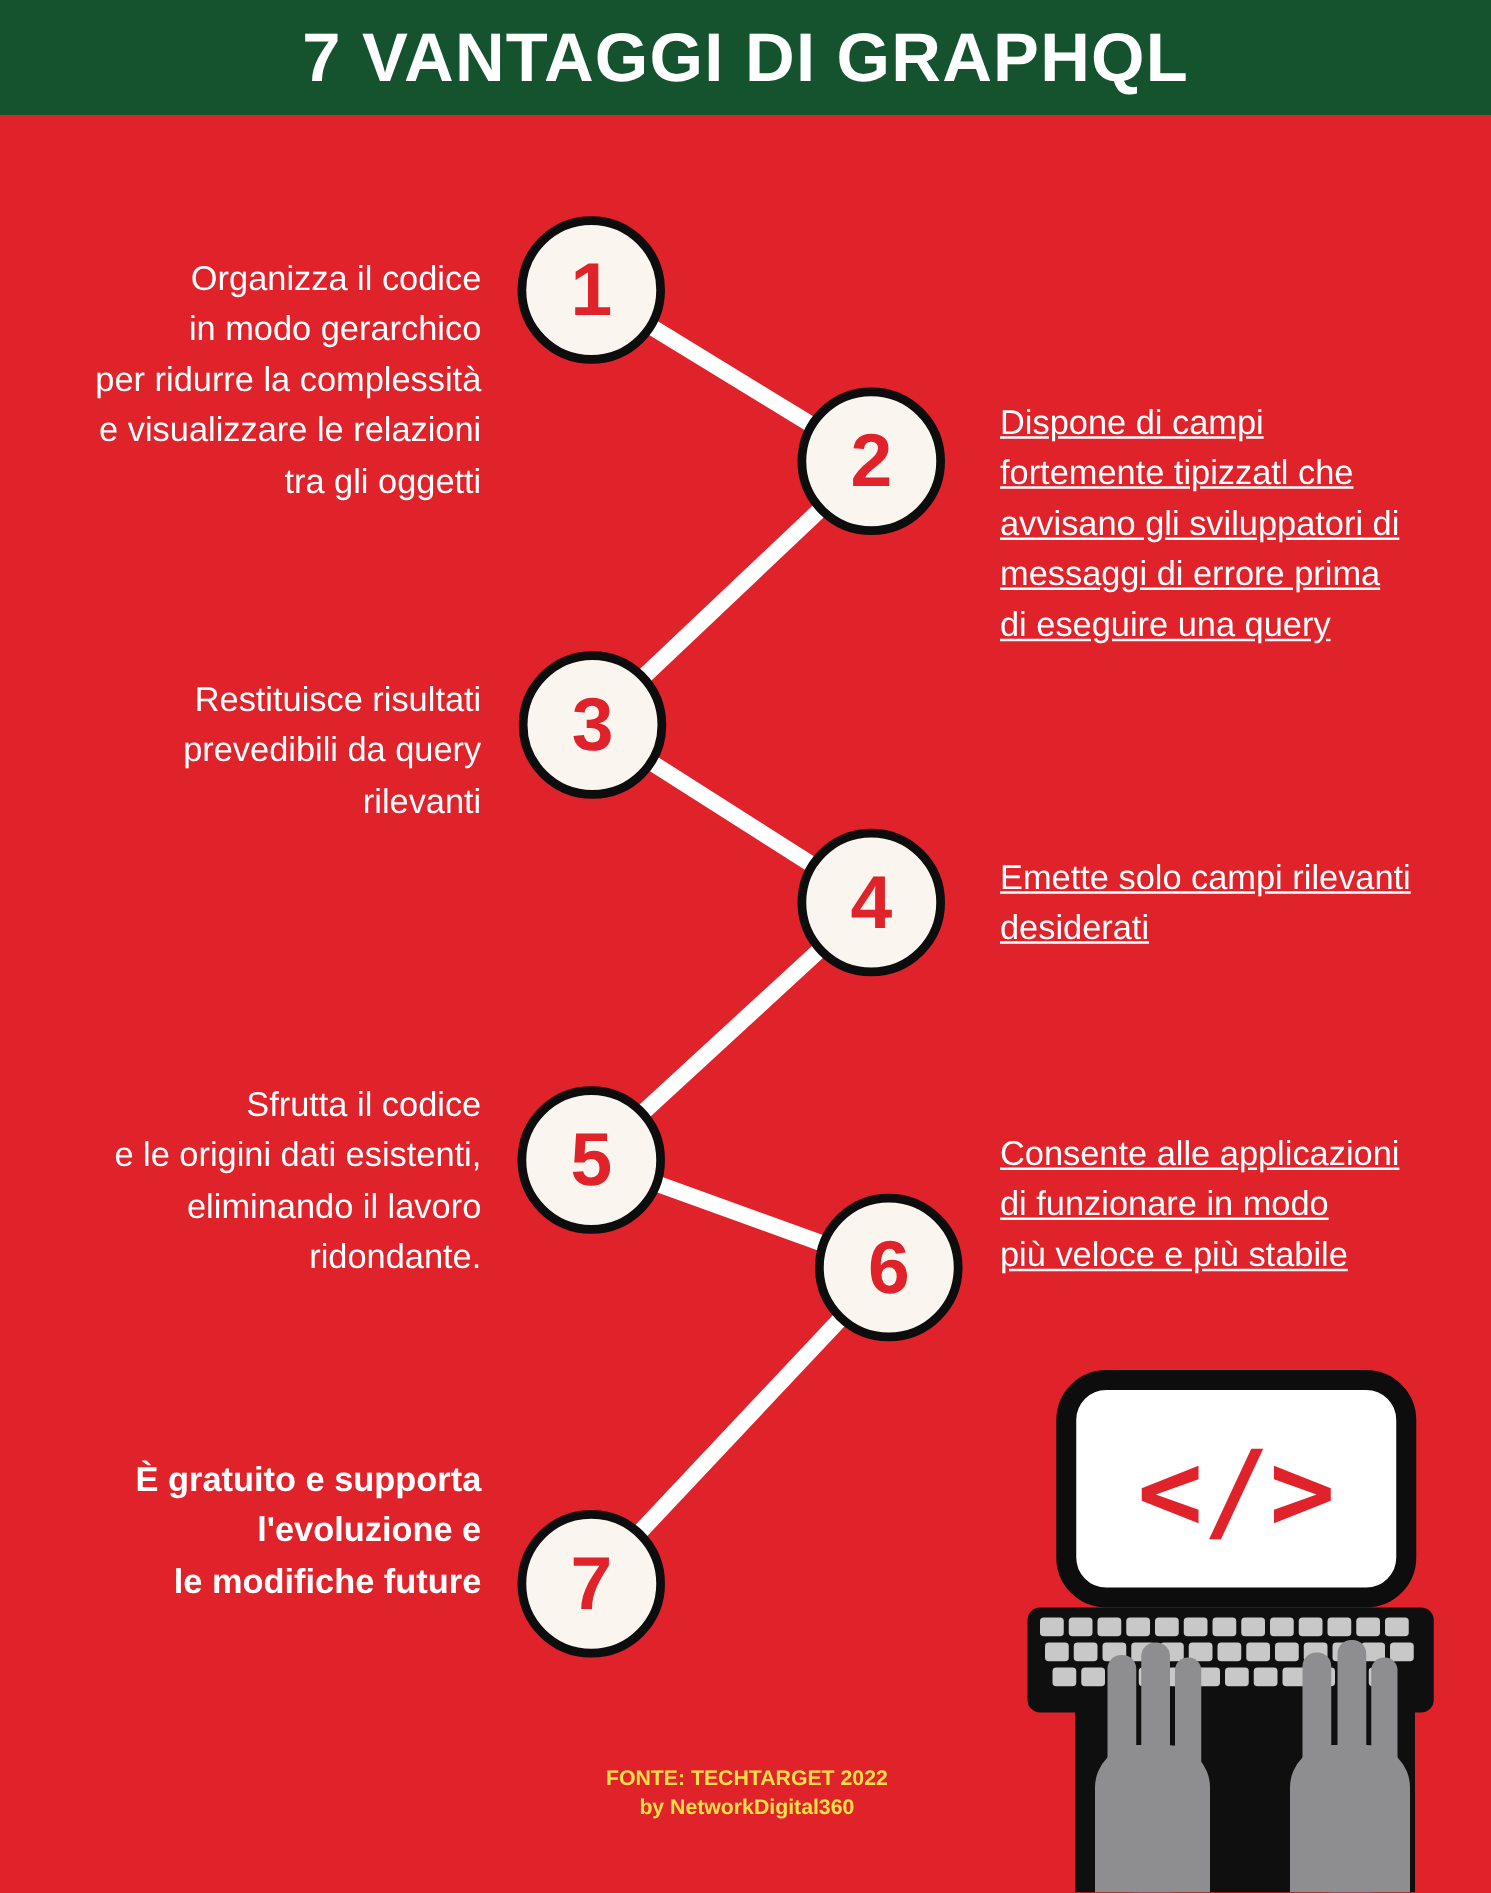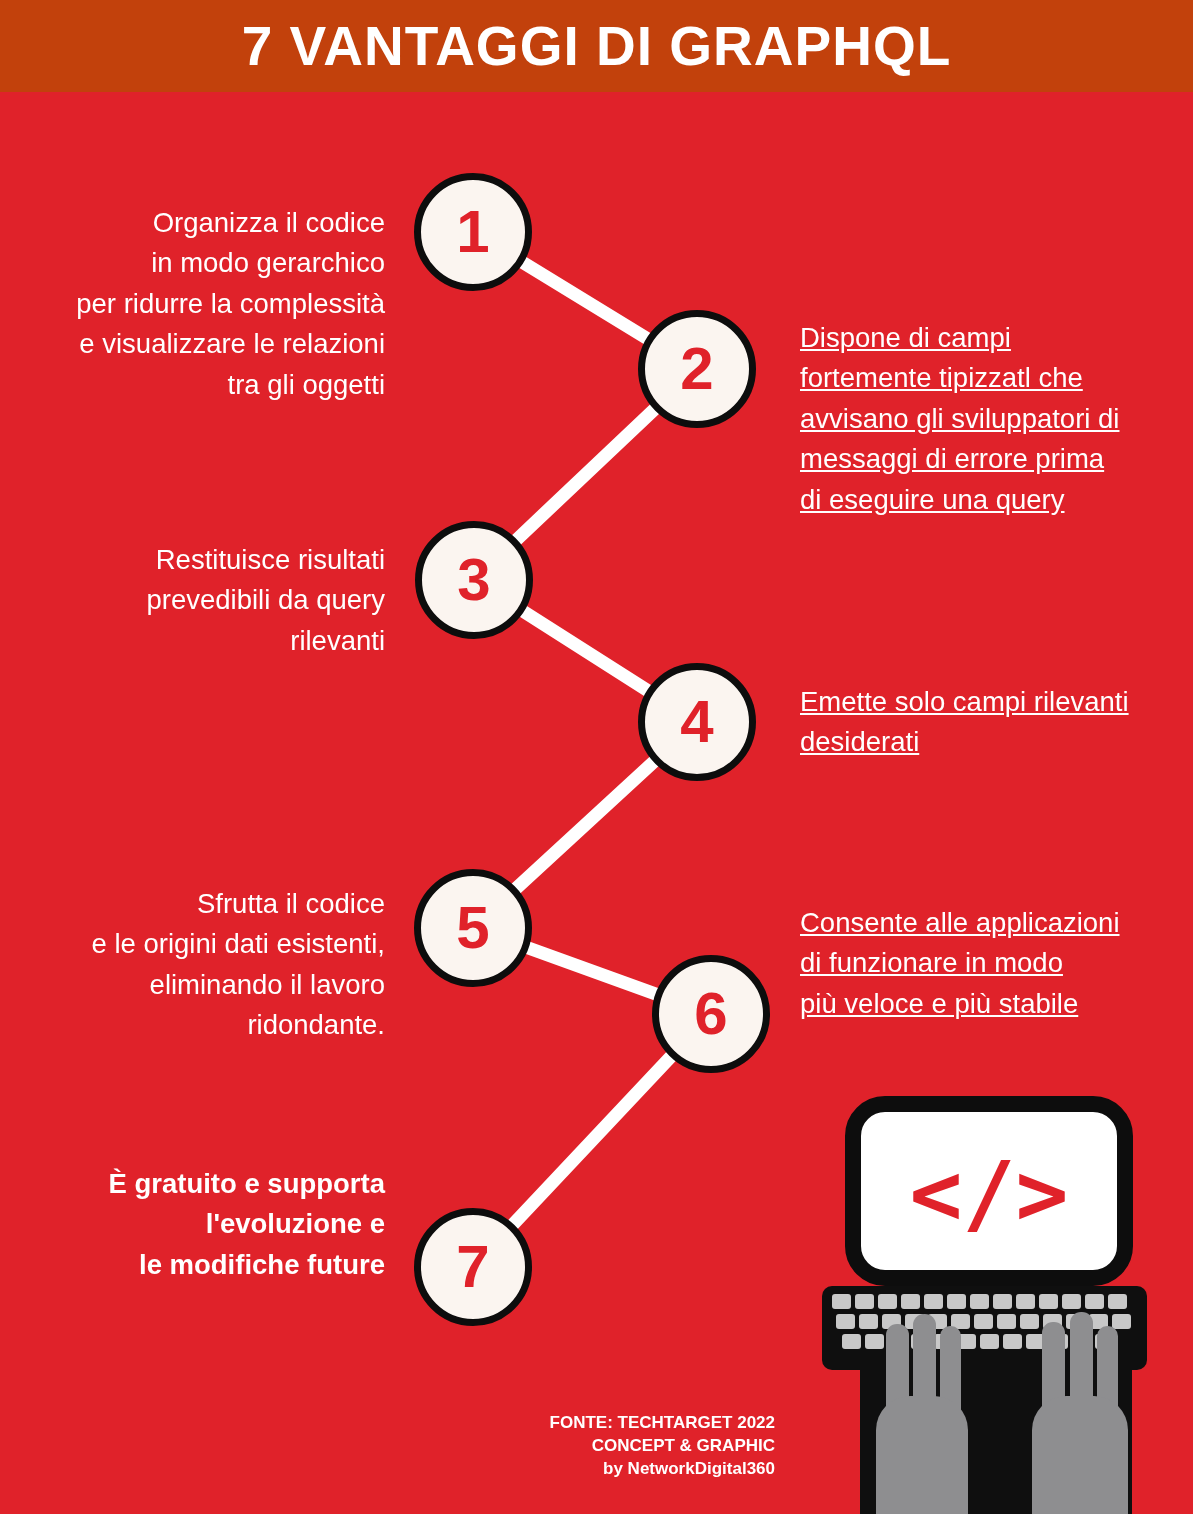--- a/index.html
+++ b/index.html
@@ -5,21 +5,21 @@
   * { margin:0; padding:0; box-sizing:border-box; }
   html,body { width:1193px; height:1514px; }
   body {
     position:relative;
     background:#E0222A;
     font-family:"Liberation Sans", sans-serif;
     overflow:hidden;
   }
   .header {
     position:absolute; top:0; left:0; width:1193px; height:92px;
-    background:#c2410c;
+    background:#14532d;
     display:flex; align-items:center; justify-content:center;
   }
   .header h1 {
     color:#ffffff; font-size:55px; font-weight:bold; letter-spacing:1px;
   }
   .zigzag { position:absolute; top:0; left:0; }
   .circle {
     position:absolute; width:118px; height:118px;
     background:#FBF5F0; border:7px solid #0d0d0d; border-radius:50%;
     display:flex; align-items:center; justify-content:center;
@@ -39,26 +39,26 @@
   .c3 { left:415px; top:521px; }
   .c4 { left:638px; top:663px; }
   .c5 { left:414px; top:869px; }
   .c6 { left:652px; top:955px; }
   .c7 { left:414px; top:1208px; }
   
   .t1 { left:15px;  top:203px;  width:370px; }
   .t2 { left:800px; top:318px;  width:390px; }
   .t3 { left:15px;  top:540px;  width:370px; }
   .t4 { left:800px; top:682px;  width:390px; }
-  .t5 { left:15px;  top:884px;  width:370px; }
+  .t5 { left:15px;  top:864px;  width:370px; }
   .t6 { left:800px; top:903px;  width:390px; }
   .t7 { left:15px;  top:1164px; width:370px;font-weight:bold; }
   .footer {
     position:absolute; top:1412px; left:420px; width:355px;
-    color:#ffffff; text-align:right;
+    color:#fde047; text-align:center;
     font-size:17px; font-weight:bold; line-height:1.35;
   }
   .illustration { position:absolute; left:800px; top:1080px; }
   .code-glyph {
     font-family:"DejaVu Sans Mono","Liberation Mono",monospace;
     font-weight:bold;
   }
 </style>
 </head>
 <body>
@@ -114,21 +114,20 @@
 ridondante.</div>
 <div class="step-text align-left  t6">Consente alle applicazioni
 di funzionare in modo
 più veloce e più stabile</div>
 <div class="step-text align-right t7">È gratuito e supporta
 l'evoluzione e
 le modifiche future</div>
 
 <div class="footer">
   <div>FONTE: TECHTARGET 2022</div>
-  <div>CONCEPT &amp; GRAPHIC</div>
   <div>by NetworkDigital360</div>
 </div>
 
 <svg class="illustration" width="393" height="434" viewBox="0 0 393 434">
 
   <rect x="53" y="24" width="272" height="174" rx="32" fill="#ffffff" stroke="#0d0d0d" stroke-width="16"></rect>
   <text class="code-glyph" x="189" y="113" font-size="88" fill="#E0222A" text-anchor="middle" dominant-baseline="central">&lt;/&gt;</text>
 
   <rect x="22" y="206" width="325" height="84" rx="10" fill="#0f0f0f"></rect>
   <g id="keyboard-keys">

